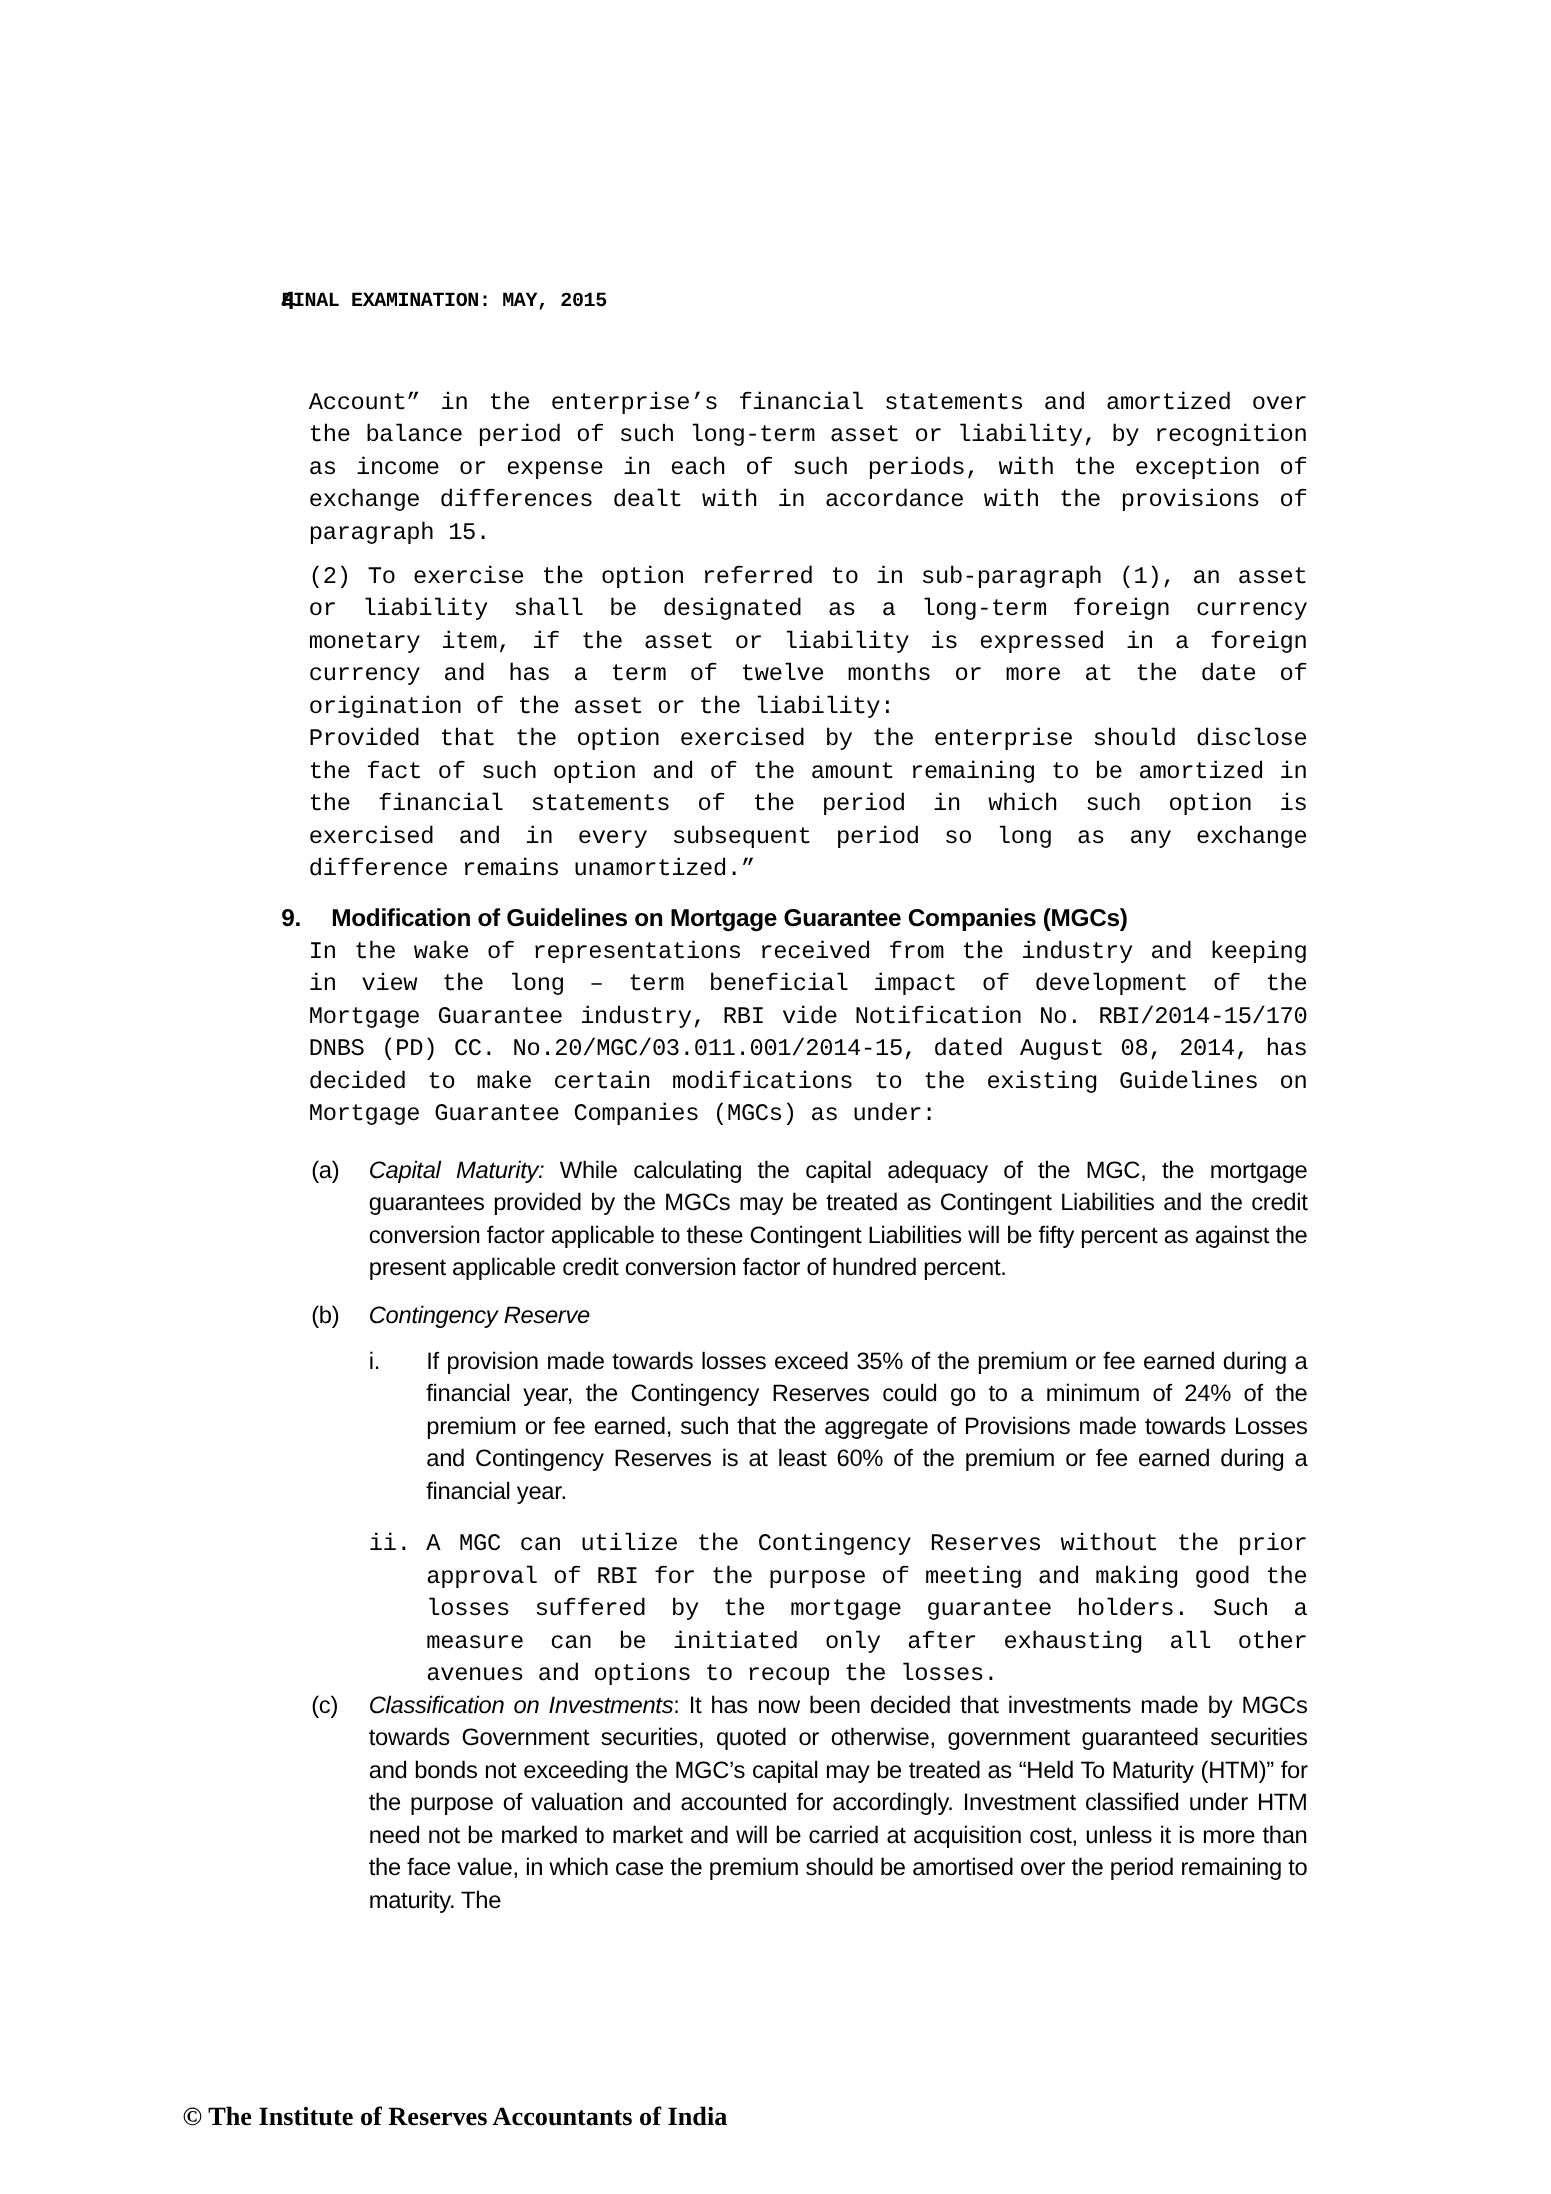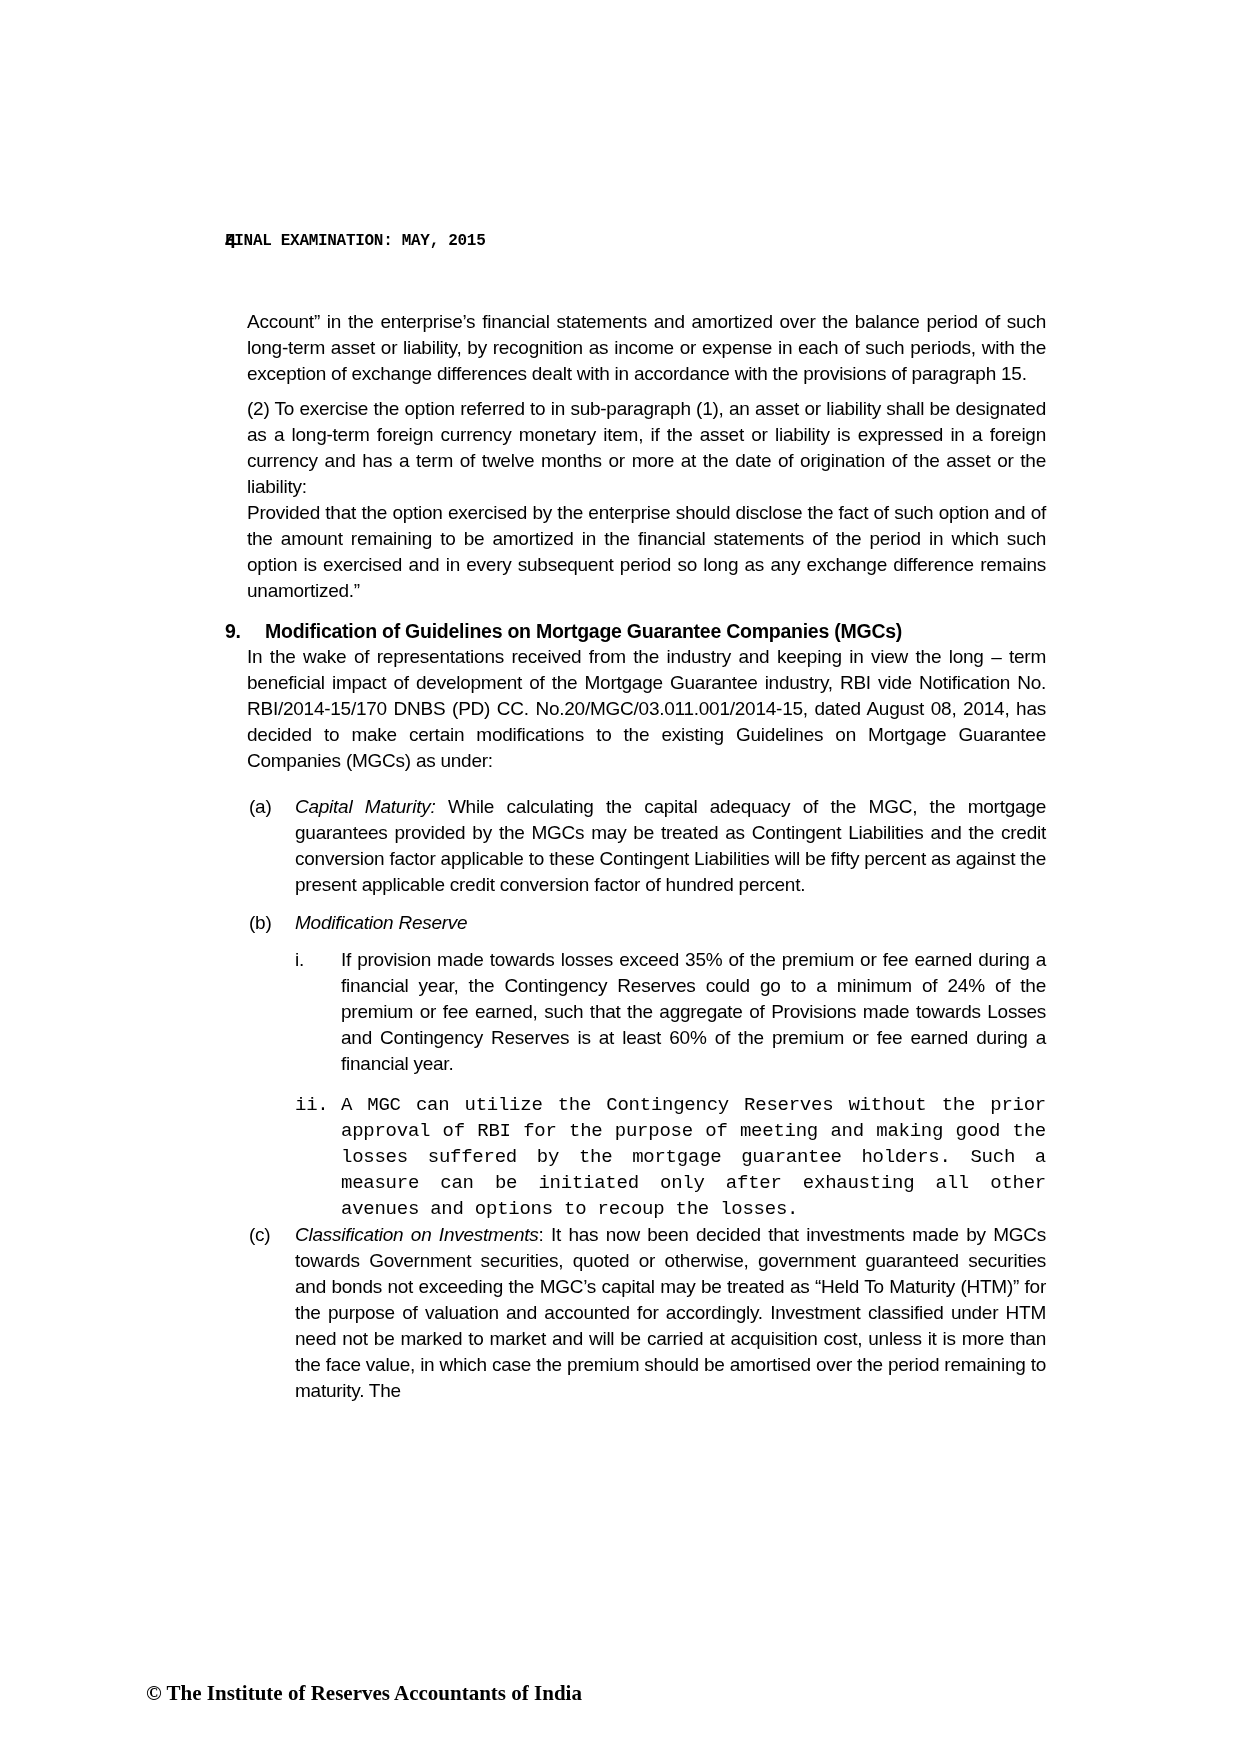--- a/index.html
+++ b/index.html
@@ -33,20 +33,21 @@
     left: 225px;
     top: 309px;
     width: 821px;
     font-size: 19px;
     line-height: 26px;
     letter-spacing: -0.25px;
   }
   .para {
     margin: 0 0 0 22px;
     text-align: justify;
+    font-family: Liberation Mono, monospace;
   }
   .section-heading {
     position: relative;
     padding-left: 40px;
     font-weight: bold;
     font-size: 19.5px;
     line-height: 26px;
   }
   .section-heading .num { position: absolute; left: 0; top: 0; }
 
@@ -101,21 +102,21 @@
 
     <p class="para mt16">In the wake of representations received from the industry and keeping in view the long – term beneficial impact of development of the Mortgage Guarantee industry, RBI vide Notification No. RBI/2014-15/170 DNBS (PD) CC. No.20/MGC/03.011.001/2014-15, dated August 08, 2014, has decided to make certain modifications to the existing Guidelines on Mortgage Guarantee Companies (MGCs) as under:</p>
 
     <div class="item mt20">
       <span class="marker">(a)</span>
       <p class="itext"><span class="lead">Capital Maturity:</span><span> While calculating the capital adequacy of the MGC, the mortgage guarantees provided by the MGCs may be treated as Contingent Liabilities and the credit conversion factor applicable to these Contingent Liabilities will be fifty percent as against the present applicable credit conversion factor of hundred percent.</span></p>
     </div>
 
     <div class="item mt12">
       <span class="marker">(b)</span>
-      <p class="itext"><span class="lead">Modification Reserve</span></p>
+      <p class="itext"><span class="lead">Contingency Reserve</span></p>
     </div>
 
     <div class="sub mt11">
       <span class="marker">i.</span>
       <p class="itext">If provision made towards losses exceed 35% of the premium or fee earned during a financial year, the Contingency Reserves could go to a minimum of 24% of the premium or fee earned, such that the aggregate of Provisions made towards Losses and Contingency Reserves is at least 60% of the premium or fee earned during a financial year.</p>
     </div>
 
     <div class="sub mt15">
       <span class="marker">ii.</span>
       <p class="itext">A MGC can utilize the Contingency Reserves without the prior approval of RBI for the purpose of meeting and making good the losses suffered by the mortgage guarantee holders. Such a measure can be initiated only after exhausting all other avenues and options to recoup the losses.</p>

